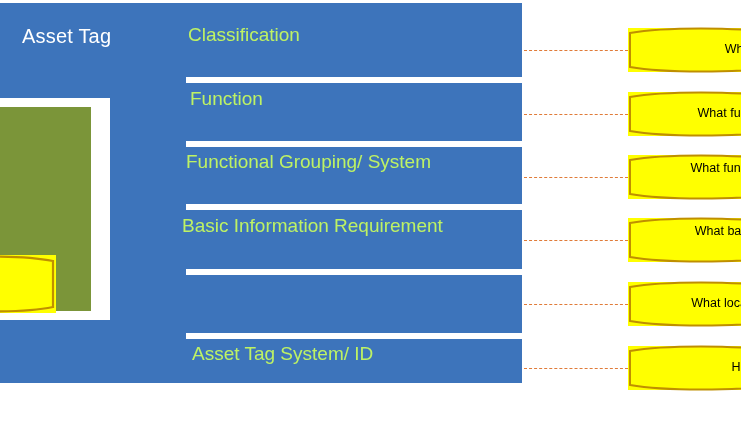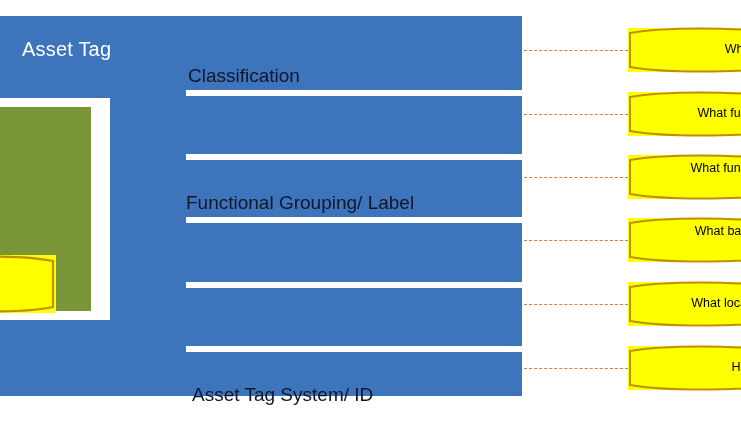--- a/index.html
+++ b/index.html
@@ -12,21 +12,21 @@
     height: 432px;
     position: relative;
     overflow: hidden;
     font-family: "Liberation Sans", sans-serif;
   }
 
   
   #blue-panel {
     position: absolute;
     left: 0;
-    top: 16px;
+    top: 3px;
     width: 522px;
     height: 380px;
     background: #3d74bb;
   }
 
   #asset-tag-title {
     position: absolute;
     left: 22px;
     top: 22px;
     font-size: 20px;
@@ -40,25 +40,24 @@
     position: absolute;
     left: 186px;
     width: 336px;
     height: 6px;
     background: #ffffff;
   }
 
   
   .row-label {
     position: absolute;
-    color: #0f172a;
+    color: #bef264;
     font-size: 19px;
     white-space: nowrap;
     line-height: 1;
-    margin-top: 28px;
   }
 
   
   #green-frame {
     position: absolute;
     left: -34px;
     top: 98px;
     width: 144px;
     height: 222px;
     background: #ffffff;
@@ -136,23 +135,25 @@
   <div id="asset-tag-title">Asset Tag</div>
 
   <div class="row-separator" style="top:74px"></div>
   <div class="row-separator" style="top:138px"></div>
   <div class="row-separator" style="top:201px"></div>
   <div class="row-separator" style="top:266px"></div>
   <div class="row-separator" style="top:330px"></div>
 
   <div class="row-label" style="left:188px; top:22px;">Classification</div>
 
-
-  <div class="row-label" style="left:186px; top:149px;">Functional Grouping/ Label</div>
-
+  <div class="row-label" style="left:190px; top:86px;">Function</div>
+
+  <div class="row-label" style="left:186px; top:149px;">Functional Grouping/ System</div>
+
+  <div class="row-label" style="left:182px; top:213px;">Basic Information Requirement</div>
 
 
   <div class="row-label" style="left:192px; top:341px;">Asset Tag System/ ID</div>
 </div>
 
 <div id="green-frame"></div>
 <div id="green-box">
   <div id="green-box-text" style="white-space: pre-line;">aterial,
 vice or</div>
 

